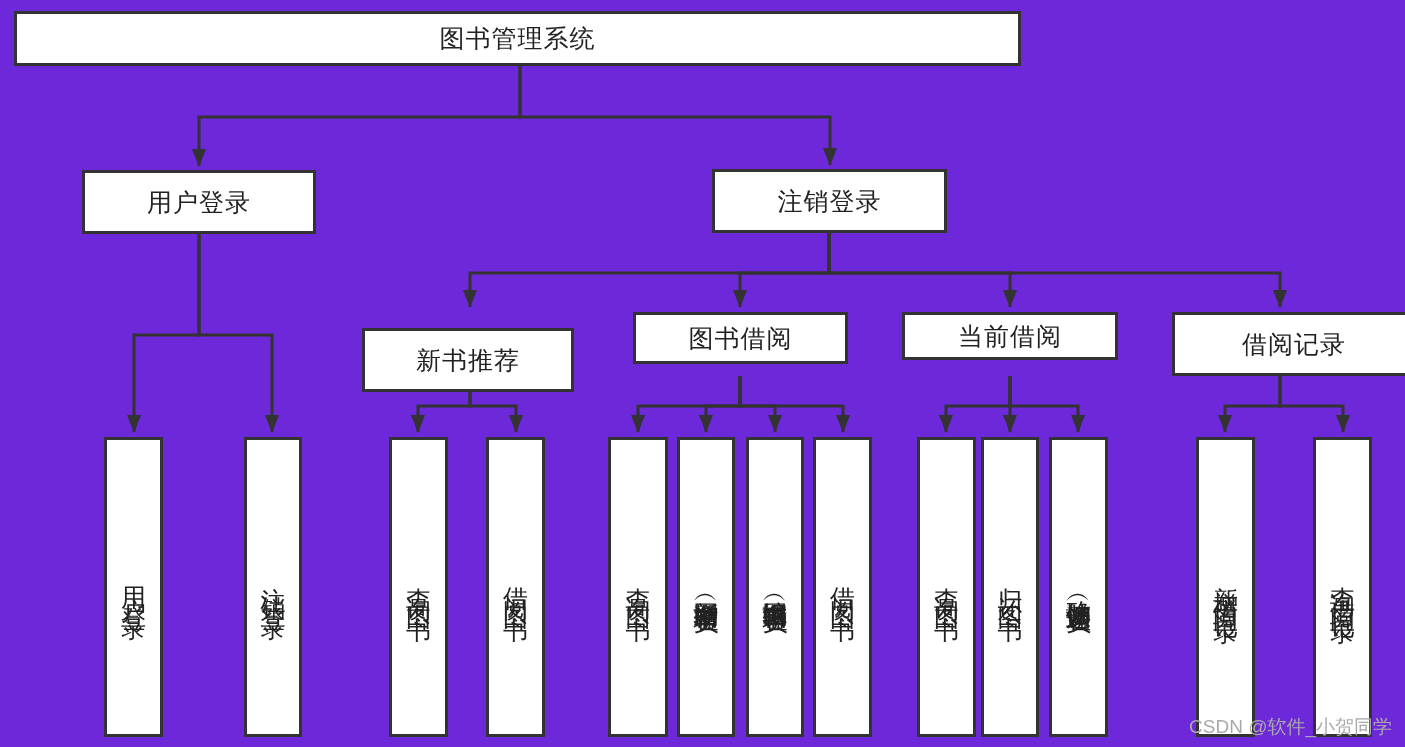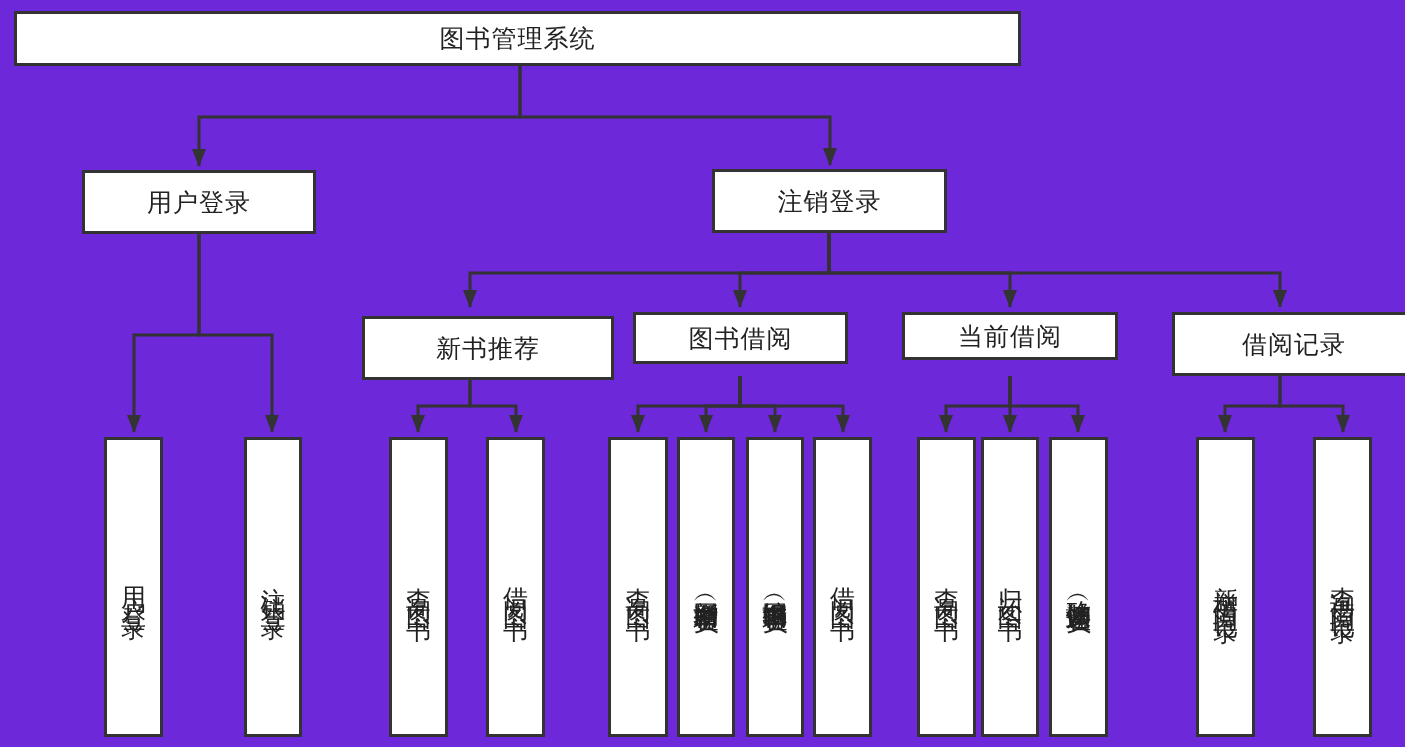--- a/index.html
+++ b/index.html
@@ -97,21 +97,21 @@
     <span class="hlabel">图书管理系统</span>
   </div>
 
   <div class="node" style="left:82px;top:170px;width:234px;height:64px">
     <span class="hlabel">用户登录</span>
   </div>
   <div class="node" style="left:712px;top:169px;width:235px;height:64px">
     <span class="hlabel">注销登录</span>
   </div>
 
-  <div class="node" style="left:362px;top:316px;width:252px;height:64px">
+  <div class="node" style="left:362px;top:328px;width:212px;height:64px">
     <span class="hlabel">新书推荐</span>
   </div>
   <div class="node" style="left:633px;top:312px;width:215px;height:52px">
     <span class="hlabel">图书借阅</span>
   </div>
   <div class="node" style="left:902px;top:312px;width:216px;height:48px">
     <span class="hlabel">当前借阅</span>
   </div>
   <div class="node" style="left:1172px;top:312px;width:244px;height:64px">
     <span class="hlabel">借阅记录</span>
@@ -154,14 +154,15 @@
     <span class="vlabel long">确认归还（管理员）</span>
   </div>
 
   <div class="node" style="left:1196px;top:437px;width:59px;height:300px">
     <span class="vlabel mid">新增借阅记录</span>
   </div>
   <div class="node" style="left:1313px;top:437px;width:59px;height:300px">
     <span class="vlabel mid">查询借阅记录</span>
   </div>
 
+  <div class="watermark">CSDN @软件_小贺同学</div>
 
 </div>
 
 </body></html>

